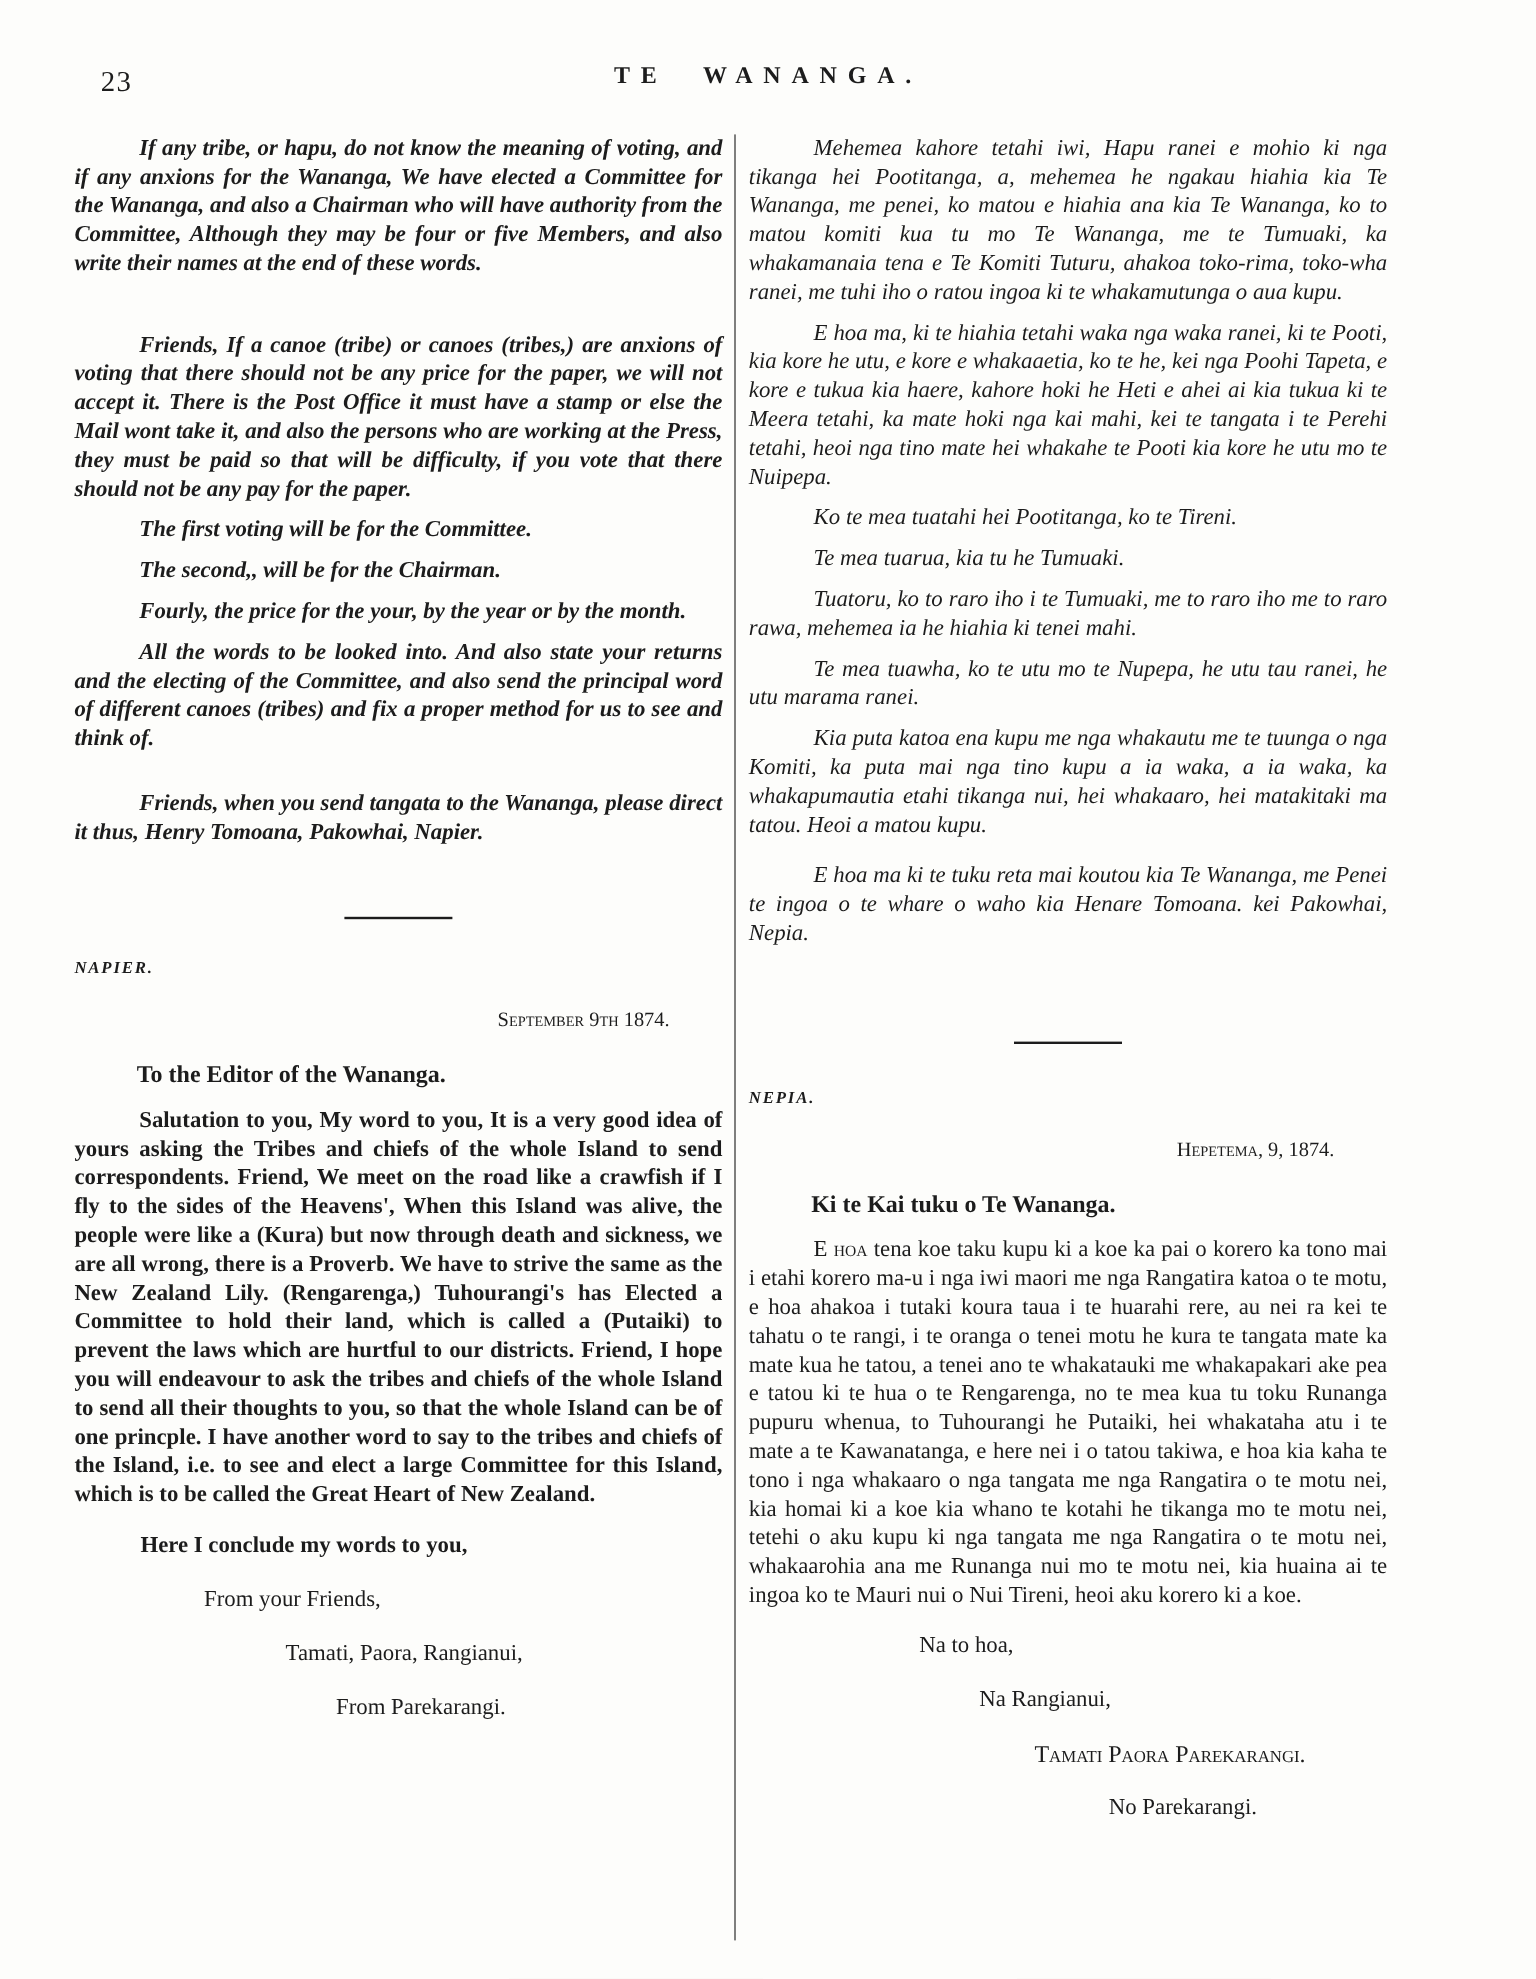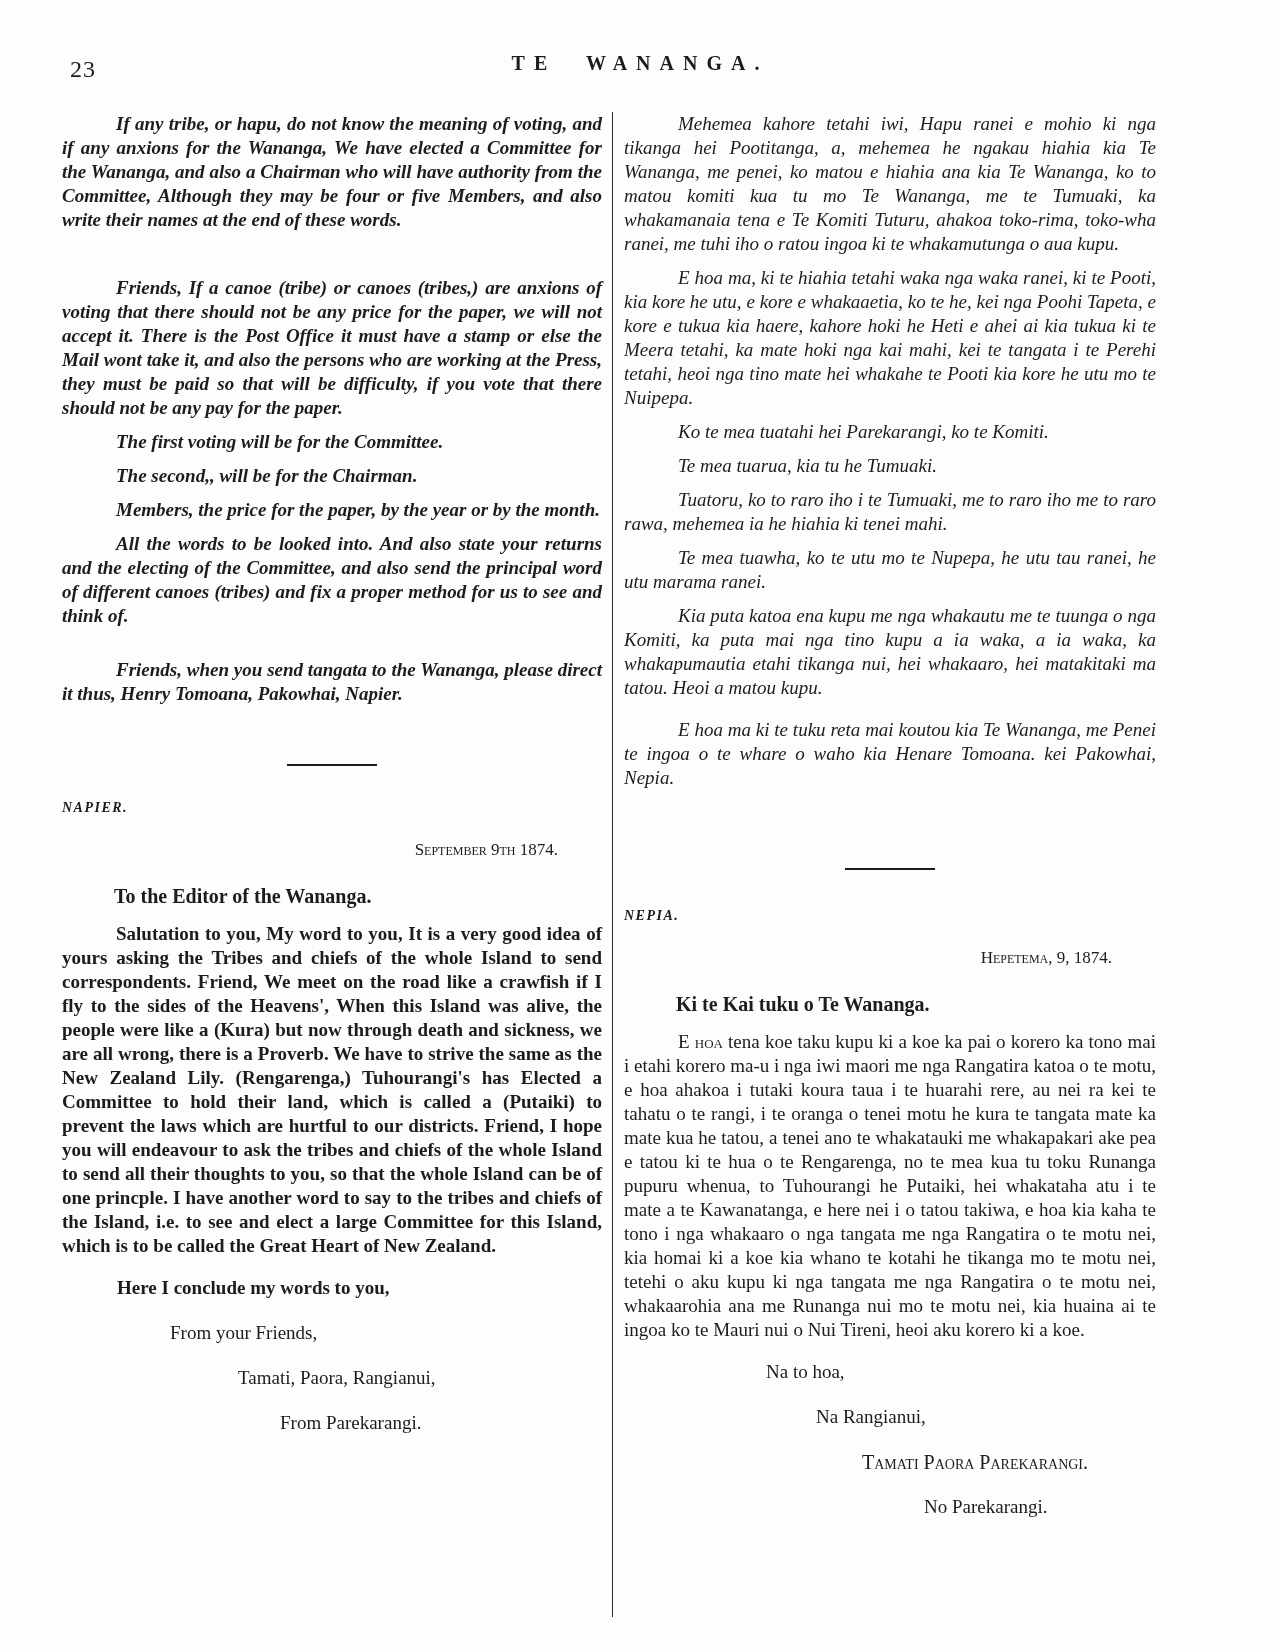--- a/index.html
+++ b/index.html
@@ -11,21 +11,21 @@
     position: relative;
     width: 1280px;
     height: 1649px;
     margin: 0 auto;
     background: #fdfdfb;
     color: #1c1c1c;
     overflow: hidden;
   }
   .page-number {
     position: absolute;
-    top: 56px; left: 70px;
+    top: 56px; left: 84px;
     font-size: 24px;
     letter-spacing: 1px;
   }
   .page-title {
     position: absolute;
     top: 52px; left: 0; right: 0;
     text-align: center;
     font-size: 20px;
     font-weight: bold;
     letter-spacing: 9px;
@@ -107,21 +107,21 @@
   <div class="page-number">23</div>
   <div class="page-title">TE WANANGA.</div>
 
   <div class="columns">
 
     <div class="col col-left">
       <p class="body gap-lg">If any tribe, or hapu, do not know the meaning of voting, and if any anxions for the Wananga, We have elected a Committee for the Wananga, and also a Chairman who will have authority from the Committee, Although they may be four or five Members, and also write their names at the end of these words.</p>
       <p class="body">Friends, If a canoe (tribe) or canoes (tribes,) are anxions of voting that there should not be any price for the paper, we will not accept it. There is the Post Office it must have a stamp or else the Mail wont take it, and also the persons who are working at the Press, they must be paid so that will be difficulty, if you vote that there should not be any pay for the paper.</p>
       <p class="body tight">The first voting will be for the Committee.</p>
       <p class="body tight">The second,, will be for the Chairman.</p>
-      <p class="body">Members, the price for the paper, by the year or by the month.</p>
+      <p class="body">Fourly, the price for the your, by the year or by the month.</p>
       <p class="body gap-md">All the words to be looked into. And also state your returns and the electing of the Committee, and also send the principal word of different canoes (tribes) and fix a proper method for us to see and think of.</p>
       <p class="body pre-gap">Friends, when you send tangata to the Wananga, please direct it thus, Henry Tomoana, Pakowhai, Napier.</p>
 
       <div class="section-divider"></div>
 
       <h2 class="section-heading">NAPIER.</h2>
       <p class="dateline">September 9th 1874.</p>
       <p class="salutation">To the Editor of the Wananga.</p>
       <p class="letter-body">Salutation to you, My word to you, It is a very good idea of yours asking the Tribes and chiefs of the whole Island to send correspondents. Friend, We meet on the road like a crawfish if I fly to the sides of the Heavens', When this Island was alive, the people were like a (Kura) but now through death and sickness, we are all wrong, there is a Proverb. We have to strive the same as the New Zealand Lily. (Rengarenga,) Tuhourangi's has Elected a Committee to hold their land, which is called a (Putaiki) to prevent the laws which are hurtful to our districts. Friend, I hope you will endeavour to ask the tribes and chiefs of the whole Island to send all their thoughts to you, so that the whole Island can be of one princple. I have another word to say to the tribes and chiefs of the Island, i.e. to see and elect a large Committee for this Island, which is to be called the Great Heart of New Zealand.</p>
 
@@ -129,21 +129,21 @@
       <p class="closing-line cl-1">From your Friends,</p>
       <p class="closing-line cl-2">Tamati, Paora, Rangianui,</p>
       <p class="closing-line cl-3">From Parekarangi.</p>
     </div>
 
     <div class="col-rule"></div>
 
     <div class="col col-right">
       <p class="body">Mehemea kahore tetahi iwi, Hapu ranei e mohio ki nga tikanga hei Pootitanga, a, mehemea he ngakau hiahia kia Te Wananga, me penei, ko matou e hiahia ana kia Te Wananga, ko to matou komiti kua tu mo Te Wananga, me te Tumuaki, ka whakamanaia tena e Te Komiti Tuturu, ahakoa toko-rima, toko-wha ranei, me tuhi iho o ratou ingoa ki te whakamutunga o aua kupu.</p>
       <p class="body">E hoa ma, ki te hiahia tetahi waka nga waka ranei, ki te Pooti, kia kore he utu, e kore e whakaaetia, ko te he, kei nga Poohi Tapeta, e kore e tukua kia haere, kahore hoki he Heti e ahei ai kia tukua ki te Meera tetahi, ka mate hoki nga kai mahi, kei te tangata i te Perehi tetahi, heoi nga tino mate hei whakahe te Pooti kia kore he utu mo te Nuipepa.</p>
-      <p class="body tight">Ko te mea tuatahi hei Parekarangi, ko te Komiti.</p>
+      <p class="body tight">Ko te mea tuatahi hei Pootitanga, ko te Tireni.</p>
       <p class="body tight">Te mea tuarua, kia tu he Tumuaki.</p>
       <p class="body">Tuatoru, ko to raro iho i te Tumuaki, me to raro iho me to raro rawa, mehemea ia he hiahia ki tenei mahi.</p>
       <p class="body">Te mea tuawha, ko te utu mo te Nupepa, he utu tau ranei, he utu marama ranei.</p>
       <p class="body">Kia puta katoa ena kupu me nga whakautu me te tuunga o nga Komiti, ka puta mai nga tino kupu a ia waka, a ia waka, ka whakapumautia etahi tikanga nui, hei whakaaro, hei matakitaki ma tatou. Heoi a matou kupu.</p>
       <p class="body pre-gap">E hoa ma ki te tuku reta mai koutou kia Te Wananga, me Penei te ingoa o te whare o waho kia Henare Tomoana. kei Pakowhai, Nepia.</p>
 
       <div class="section-divider"></div>
 
       <h2 class="section-heading">NEPIA.</h2>
       <p class="dateline">Hepetema, 9, 1874.</p>

